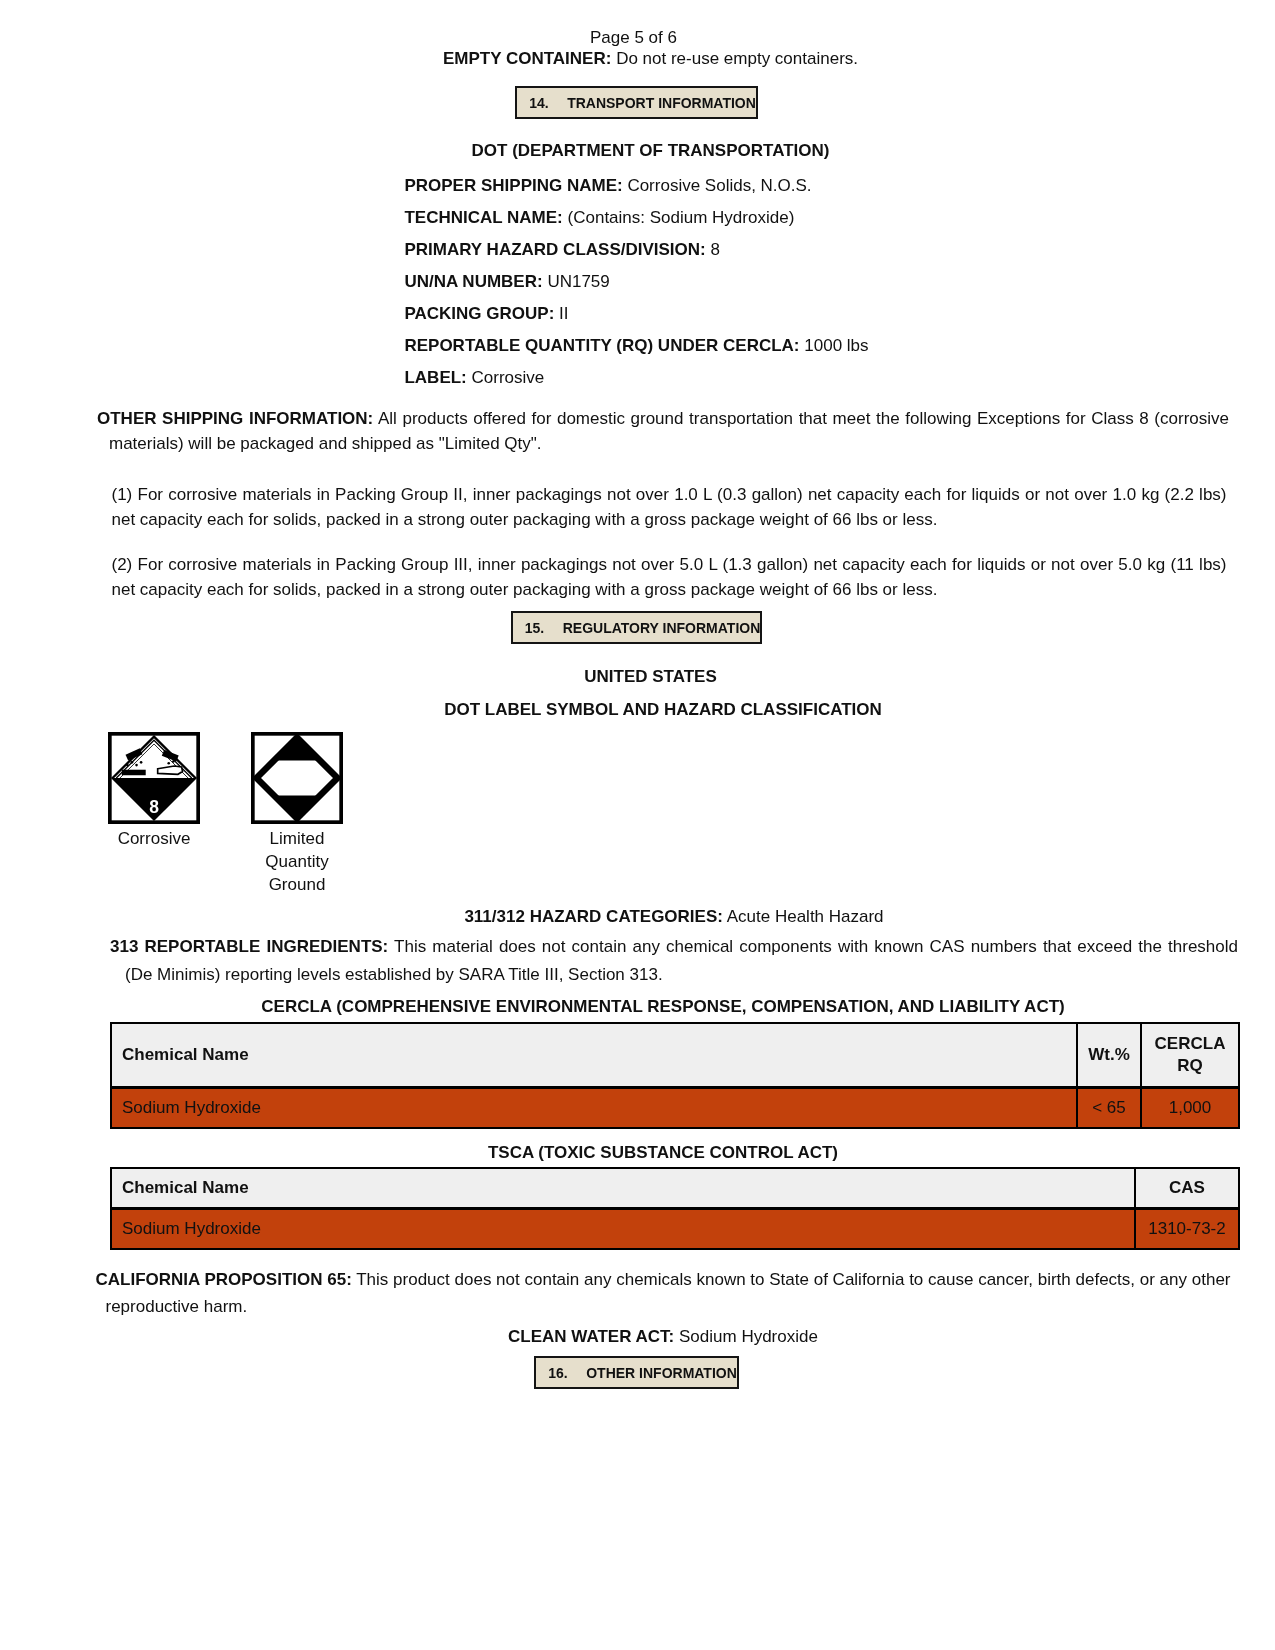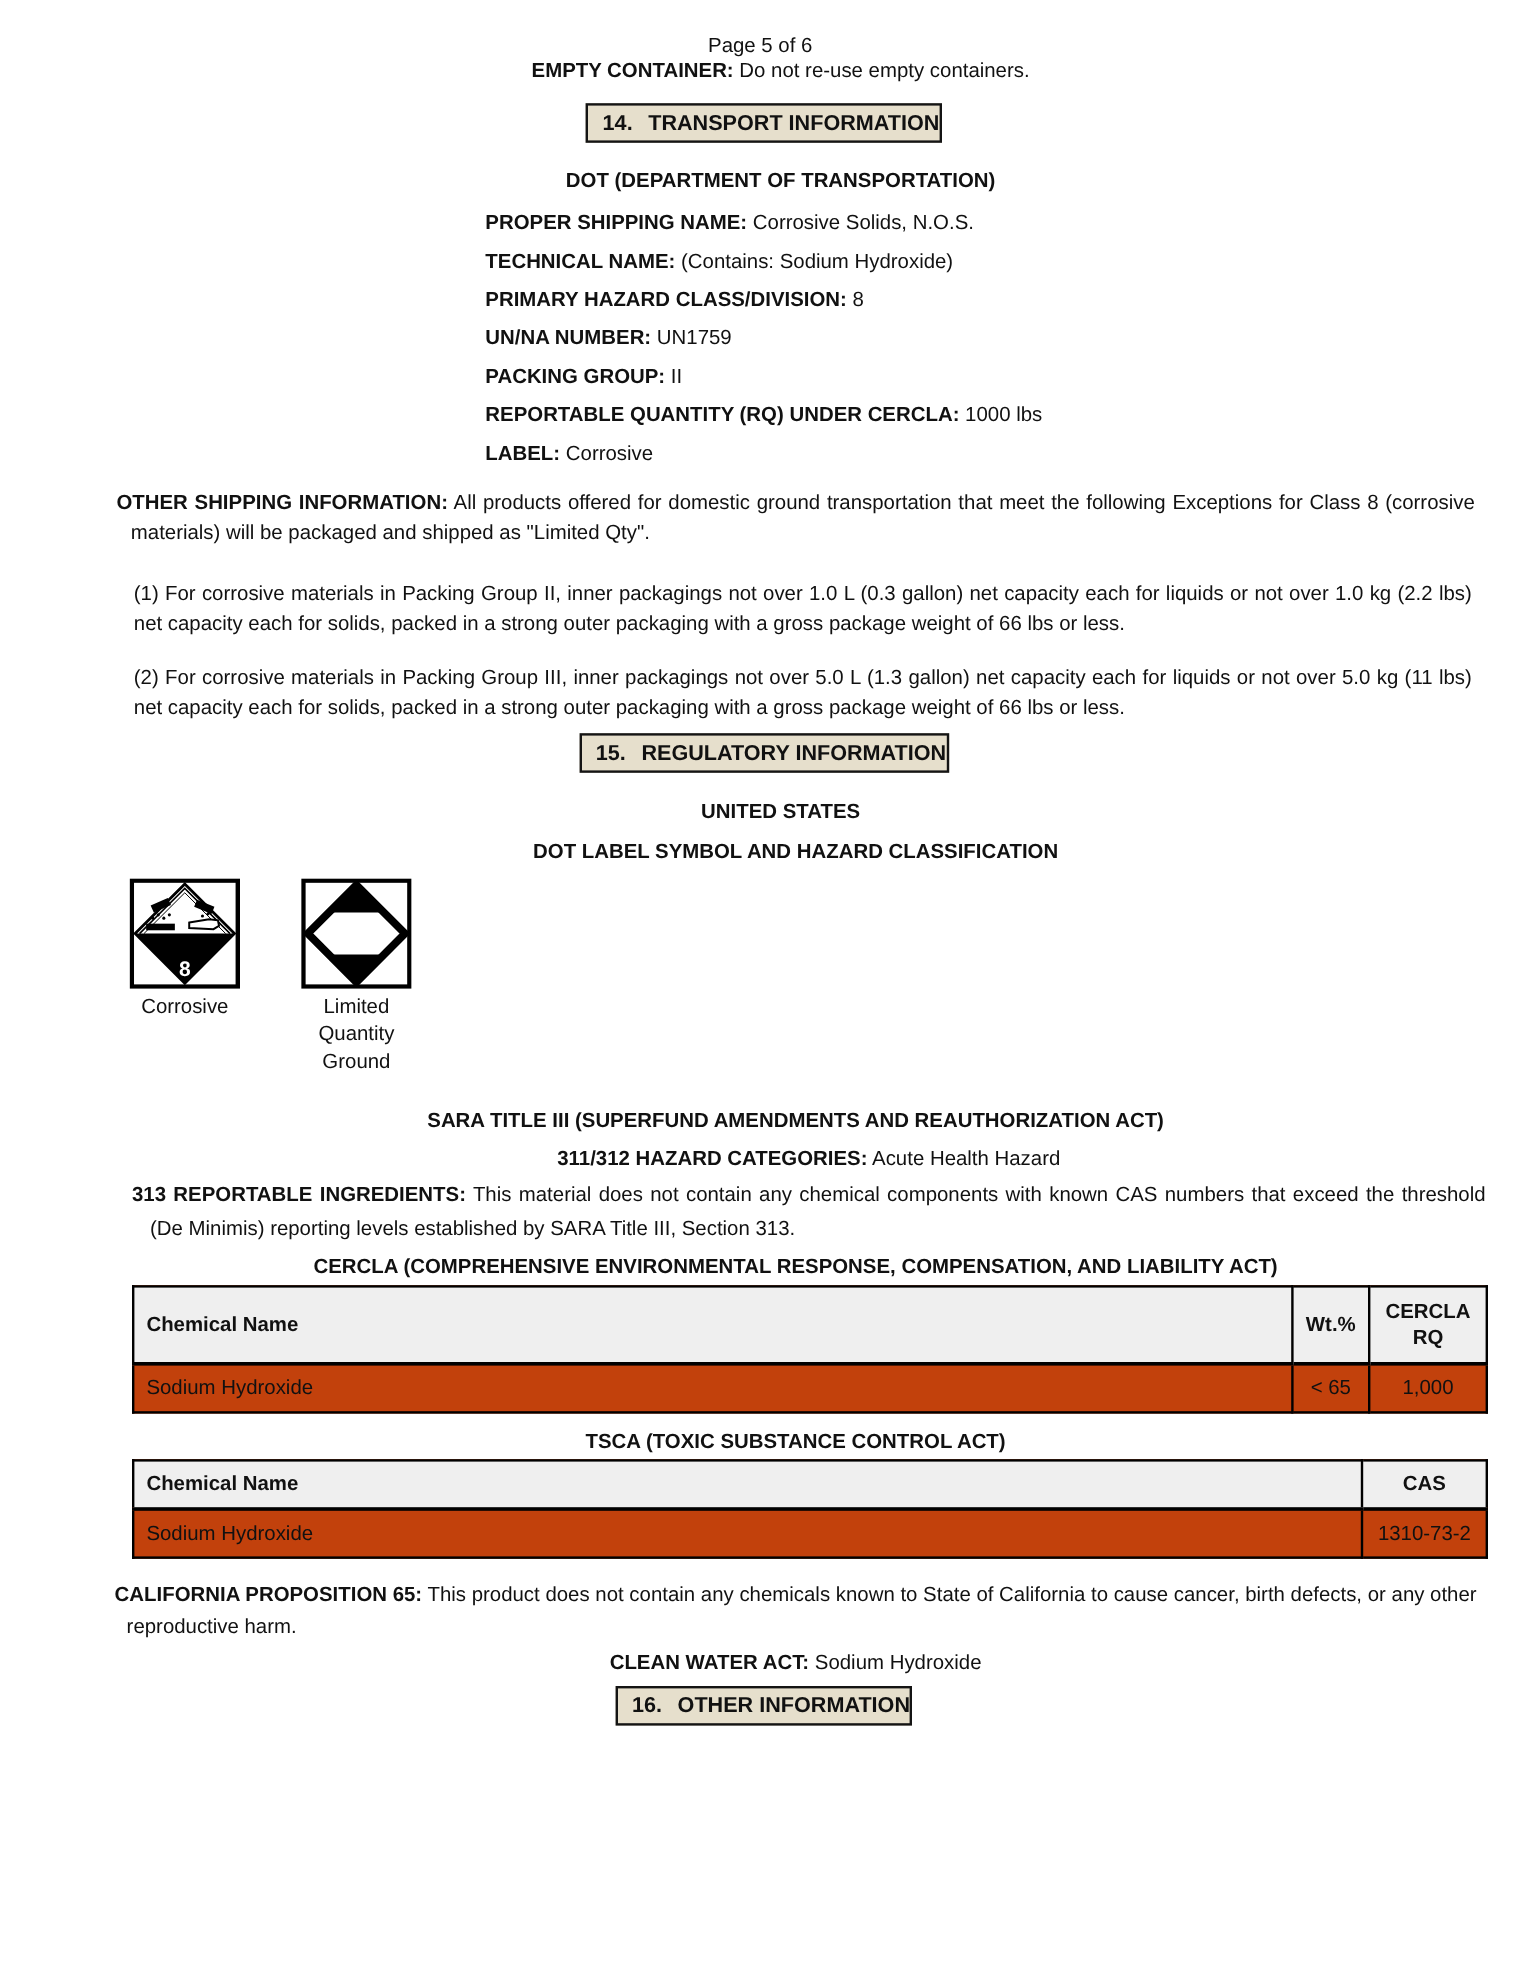--- a/index.html
+++ b/index.html
@@ -12,21 +12,21 @@
     margin-left:35px; width:1203px;
     display:flex; flex-direction:column; align-items:center;
   }
   .b { font-weight:bold; }
   .page-number { margin-top:28px; text-align:right; padding-right:6px; line-height:20px; }
   .note { margin-left:28px; line-height:22px; }
 
   .section-bar {
     margin-top:16px; height:29px; background:#e6dfcc;
     border:2px solid #141414; display:flex; align-items:center;
-    font-weight:bold; font-size:18px; padding-left:12px;
+    font-weight:bold; font-size:14px; padding-left:12px;
   }
   .section-bar .num { width:38px; }
 
   .dot-heading { margin-top:21px; margin-left:28px; font-weight:bold; line-height:22px; }
   .fields { margin-top:14px; }
   .field { line-height:20px; margin-bottom:12px; }
 
   .para { line-height:25px; max-width:1120px; text-align:justify; }
   .hang-a { margin-top:6px; margin-left:65px; text-indent:-12px; }
   .num-para { margin-left:65px; max-width:1115px; line-height:25px; text-align:justify; }
@@ -132,21 +132,20 @@
       <svg viewBox="0 0 100 100" aria-hidden="true">
         <rect x="2" y="2" width="96" height="96" fill="#ffffff" stroke="#000000" stroke-width="4"></rect>
         <polygon points="50,6 94,50 50,94 6,50" fill="#ffffff" stroke="#000000" stroke-width="7"></polygon>
         <polygon points="50,6 73,29 27,29" fill="#000000" stroke="#000000" stroke-width="4"></polygon>
         <polygon points="27,71 73,71 50,94" fill="#000000" stroke="#000000" stroke-width="4"></polygon>
       </svg>
       <div class="placard-label">Limited Quantity Ground</div>
     </div>
   </div>
 
-  <div class="sara-heading">SARA TITLE III (SUPERFUND AMENDMENTS AND REAUTHORIZATION ACT)</div>
 
   <div class="h311"><span class="b">311/312 HAZARD CATEGORIES:</span> <span>Acute Health Hazard</span></div>
 
   <div class="p313"><span class="b">313 REPORTABLE INGREDIENTS:</span> <span>This material does not contain any chemical components with known CAS numbers that exceed the threshold (De Minimis) reporting levels established by SARA Title III, Section 313.</span></div>
 
   <div class="cercla-heading">CERCLA (COMPREHENSIVE ENVIRONMENTAL RESPONSE, COMPENSATION, AND LIABILITY ACT)</div>
 
   <table class="tbl" id="cercla-table">
     <colgroup>
         <col style="width:966px">

